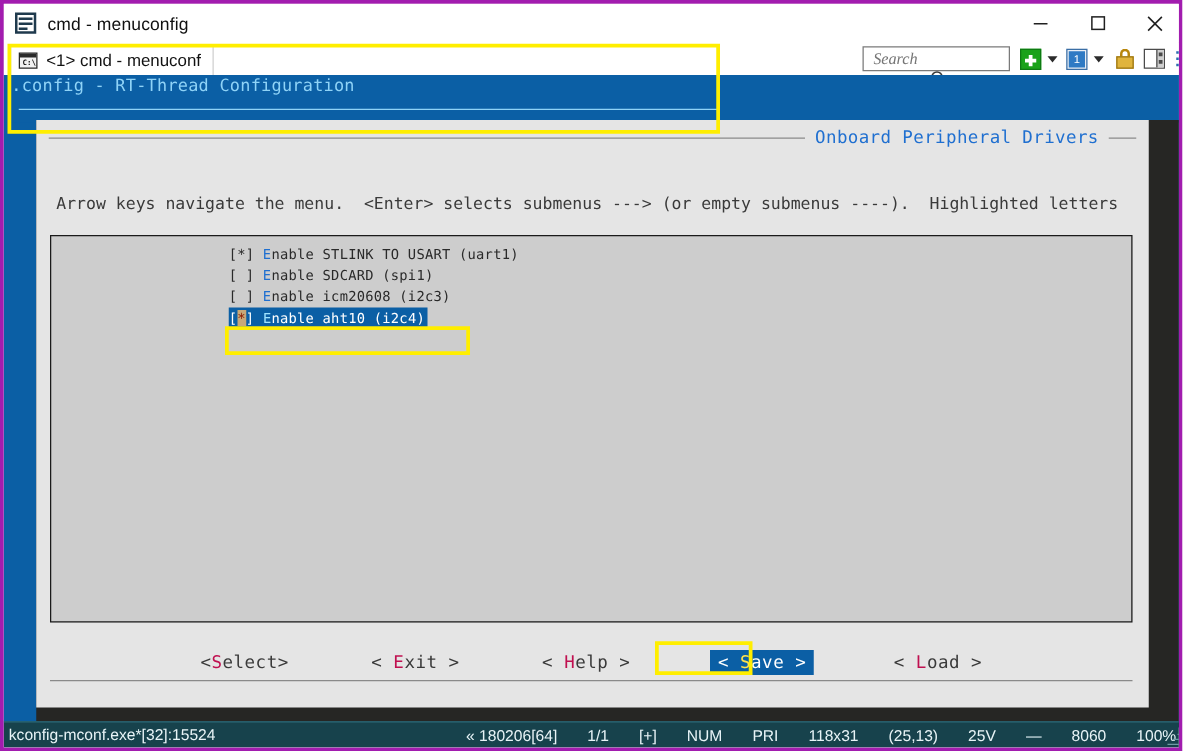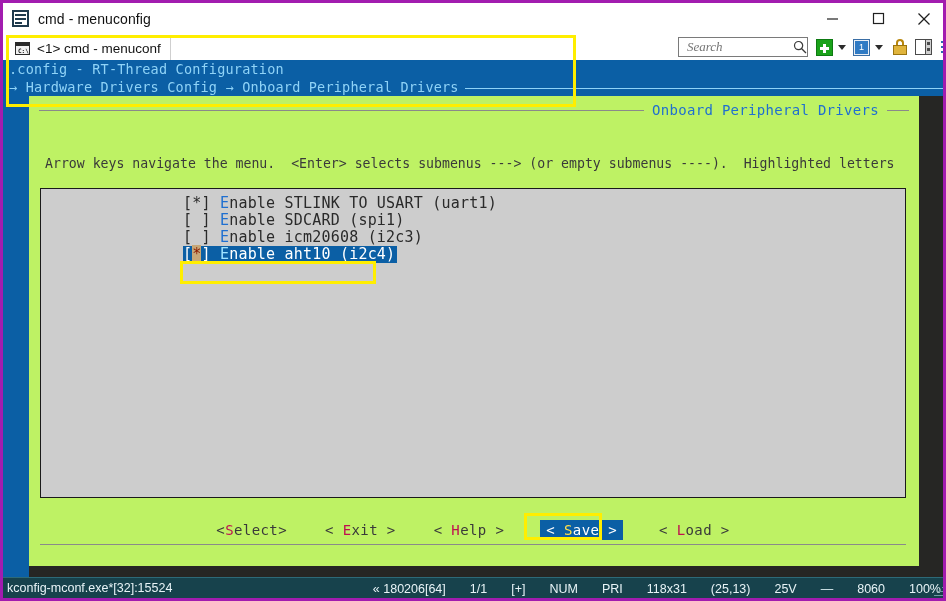--- a/index.html
+++ b/index.html
@@ -94,27 +94,28 @@
   .tab-label {
     font-size: 13.5px; color: #121212;
   }
 
   .toolbar {
     position: absolute; right: 4px; top: 2px;
     height: 22px;
     display: flex; align-items: center; gap: 0px;
   }
   .searchbox {
-    width: 130px; height: 20px;
+    width: 118px; height: 20px;
     border: 1px solid #7a7a7a;
     background: #ffffff;
     display: flex; align-items: center;
     box-sizing: border-box;
     padding: 0 3px 0 6px;
     margin-right: 8px;
+    flex-direction: column;
   }
   .searchbox input {
     border: none; outline: none;
     width: 104px;
     font-family: "Liberation Serif", serif;
     font-style: italic;
     font-size: 13px;
     color: #5a5a5a;
     background: transparent;
   }
@@ -220,21 +221,21 @@
   .dark-bg {
     position: absolute; left: 26px; top: 36px;
     width: 918px; height: 486px;
     background: #262624;
   }
 
   
   .dialog {
     position: absolute; left: 26px; top: 36px;
     width: 890px; height: 470px;
-    background: #bef264;
+    background: #e5e5e5;
     box-sizing: border-box;
     font-family: "DejaVu Sans Mono", "Liberation Mono", monospace;
   }
   .dlg-titlerow {
     position: absolute; left: 0; top: 4px; width: 100%;
     height: 20px;
     display: flex; align-items: center;
   }
   .dlg-rule-left {
     flex: 1 1 auto;
@@ -261,21 +262,21 @@
     position: absolute; left: 11px; top: 92px;
     width: 866px; height: 310px;
     border: 1px solid #1a1a1a;
     background: #cdcdcd;
     box-sizing: border-box;
   }
   .menu-list {
     position: absolute; left: 142px; top: 6px;
   }
   .menu-row {
-    font-size: 15px;
+    font-size: 11px;
     line-height: 17px;
     color: #2a2a2a;
     white-space: pre;
     letter-spacing: 0.2px;
     display: block;
     width: max-content;
     text-align: right;
   }
   .menu-row .hot { color: #1f6fd0; }
   .menu-row.sel {
@@ -287,21 +288,21 @@
   .cursor-char {
     background: #c8a878;
     color: #8b1a00;
   }
 
   .buttonbar {
     position: absolute; left: 11px; top: 412px;
     width: 866px; height: 44px;
     border-top: 0;
     display: flex; align-items: center; justify-content: center;
-    gap: 34px;
+    gap: 62px;
   }
   .btn {
     font-size: 14px;
     color: #3a3a3a;
     white-space: pre;
     letter-spacing: 0.4px;
     padding: 1px 2px;
   }
   .btn .hk { color: #c01050; }
   .btn.sel {
@@ -429,21 +430,21 @@
           <span></span>
           <span></span>
       </span>
     </div>
   </div>
 
   <div class="console">
 
     <div class="breadcrumb-area">
       <div class="bc-line">.config - RT-Thread Configuration</div>
-      <div class="bc-line"><span>→ Hardware Drivers Config → Onboard Peripheral Drivers</span><span class="bc-rule"></span></div>
+      <div class="bc-line"><span class="bc-rule"></span></div>
     </div>
 
     <div class="dark-bg"></div>
 
     <div class="dialog">
 
       <div class="dlg-titlerow">
         <span class="dlg-rule-left"></span>
         <span class="dlg-title">Onboard Peripheral Drivers</span>
         <span class="dlg-rule-right"></span>

